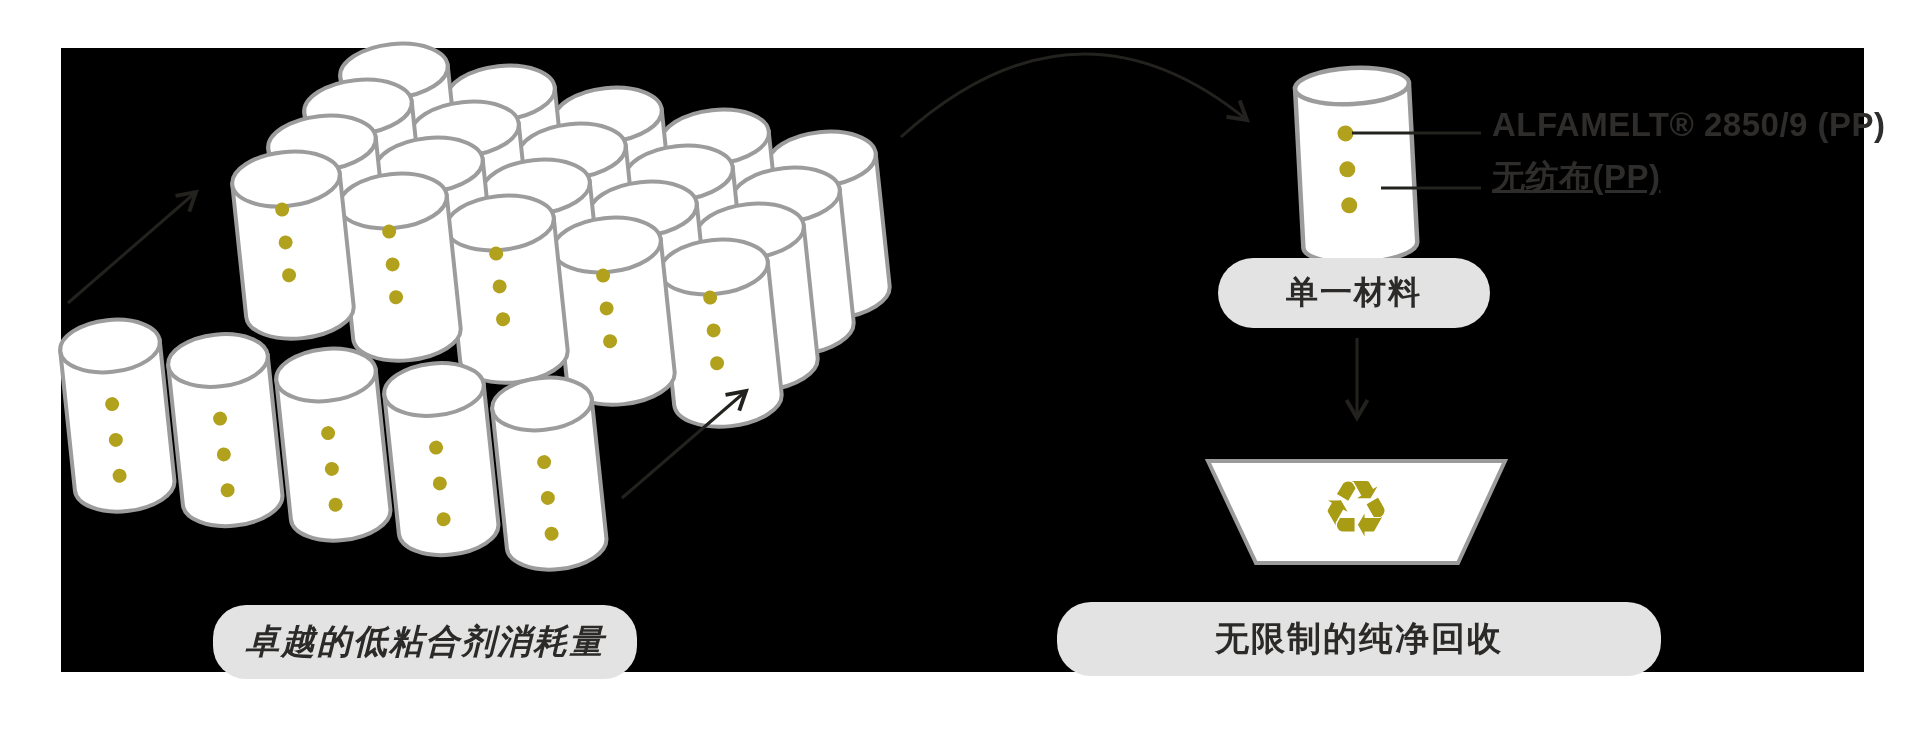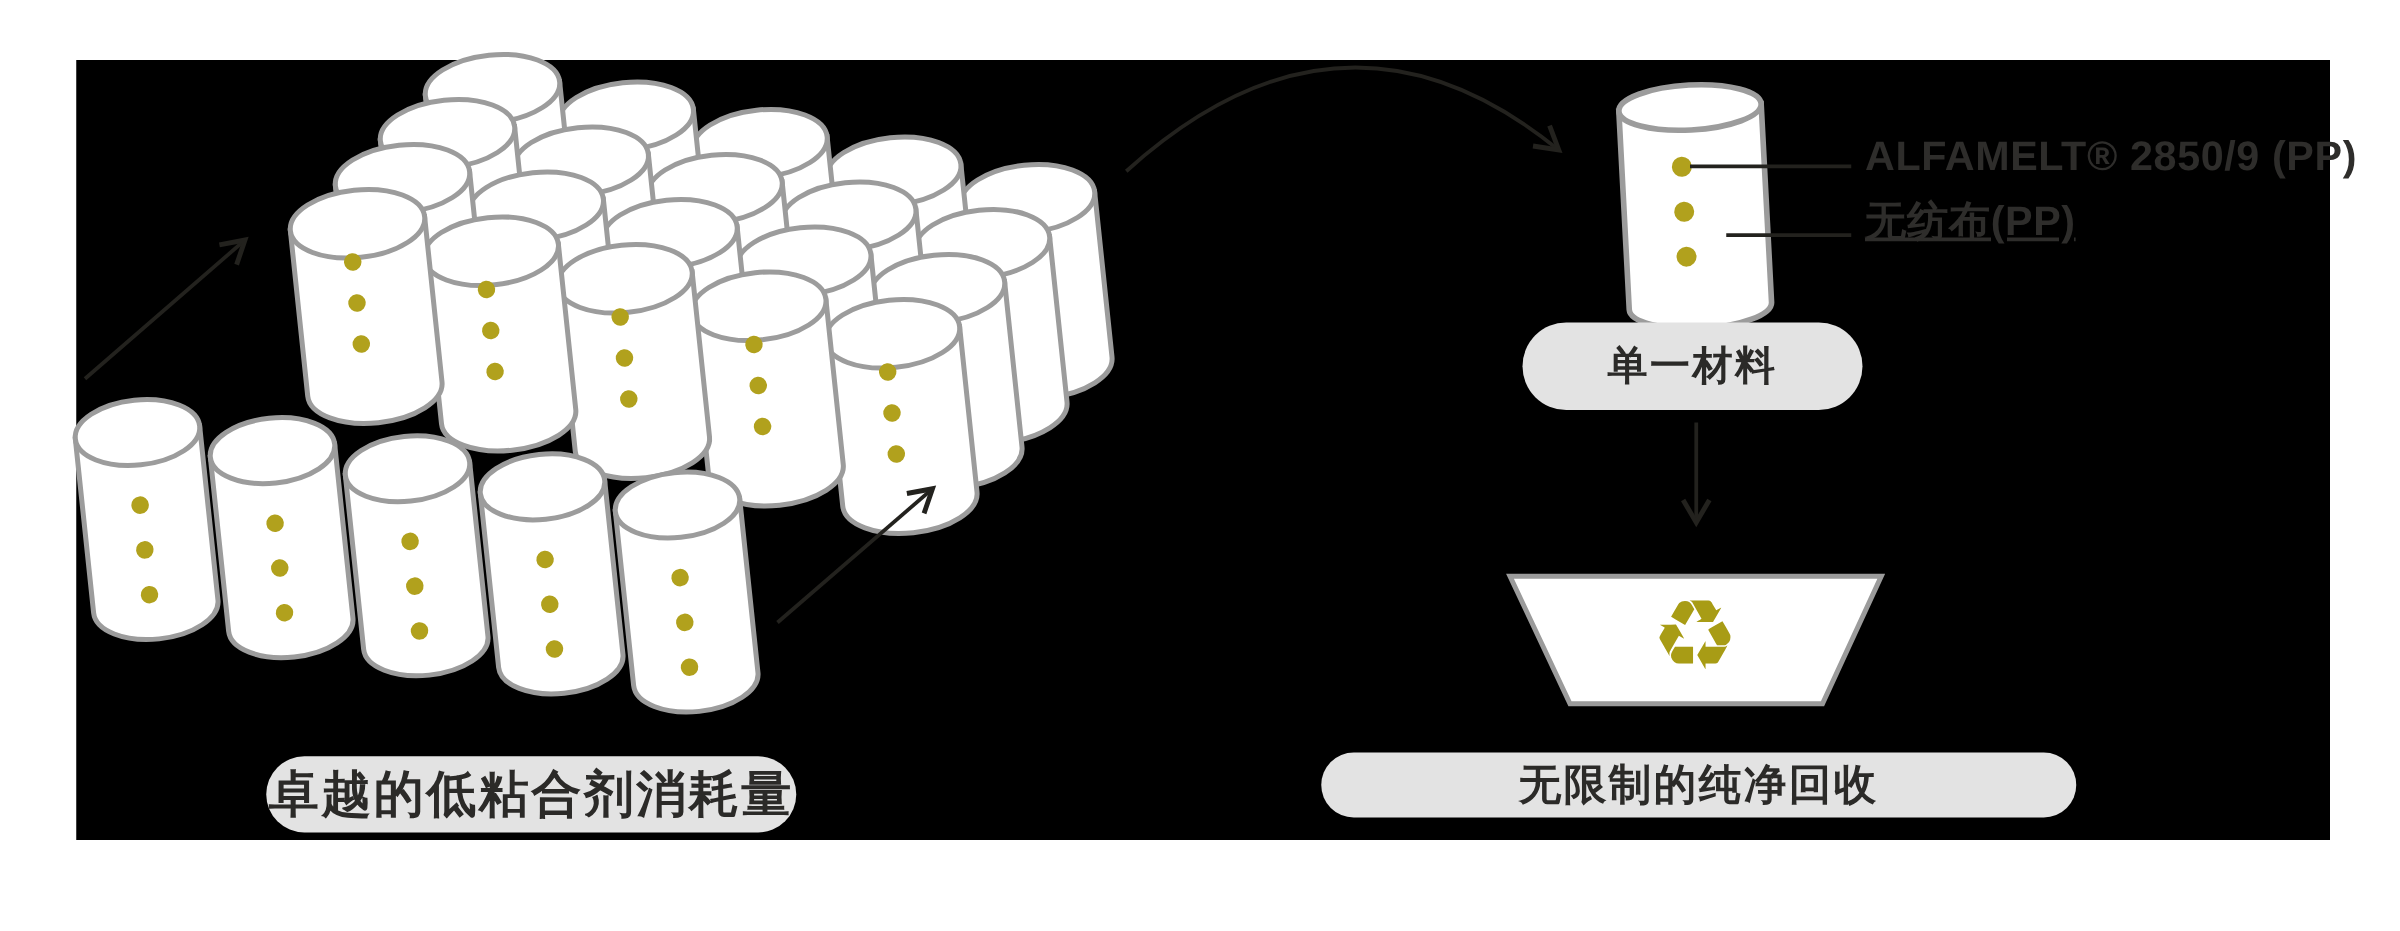--- a/index.html
+++ b/index.html
@@ -11,22 +11,22 @@
   .panel { position:absolute; left:61px; top:48px; width:1803px; height:624px; background:#000000; }
   svg.diagram { position:absolute; left:0; top:0; }
   .pill {
     position:absolute; background:#e3e3e3; color:#2b2a28;
     font-weight:bold; letter-spacing:2px;
     display:flex; align-items:center; justify-content:center;
     white-space:nowrap;
     text-align:right;
   }
   .pill-badge   { left:1218px; top:258px; width:272px; height:70px; border-radius:35px; font-size:32px; }
-  .pill-left    { left:213px;  top:605px; width:424px; height:61px; border-radius:33px; font-size:40px; }
-  .pill-right   { left:1057px; top:602px; width:604px; height:52px; border-radius:34px; font-size:34px; }
+  .pill-left    { left:213px;  top:605px; width:424px; height:74px; border-radius:33px; font-size:34px;font-style:italic; }
+  .pill-right   { left:1057px; top:602px; width:604px; height:74px; border-radius:34px; font-size:34px; }
   .linelabel {
     position:absolute; left:1492px; color:#2e2d2b; font-weight:bold;
     font-size:33px; line-height:34px; white-space:nowrap; letter-spacing:0.5px;
   }
   .linelabel-1 { top:108px; }
   .linelabel-2 { top:160px;text-decoration:underline; }
   .recycle {
     position:absolute; left:1306px; top:460px; width:100px; height:98px;
     color:#a89c15; font-size:78px; line-height:98px; text-align:center;
     font-family:"DejaVu Sans",sans-serif; font-weight:bold;

